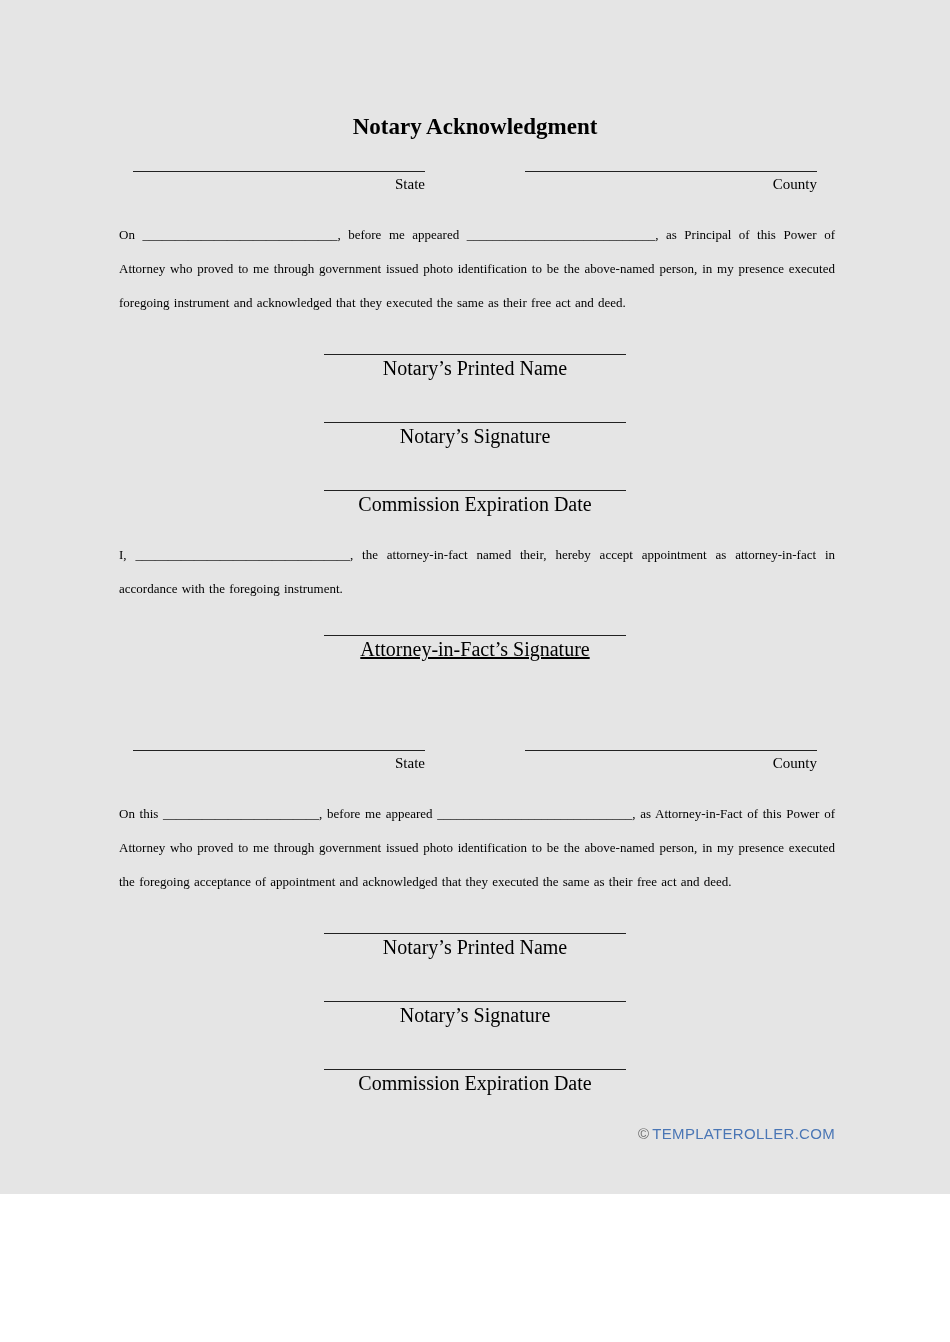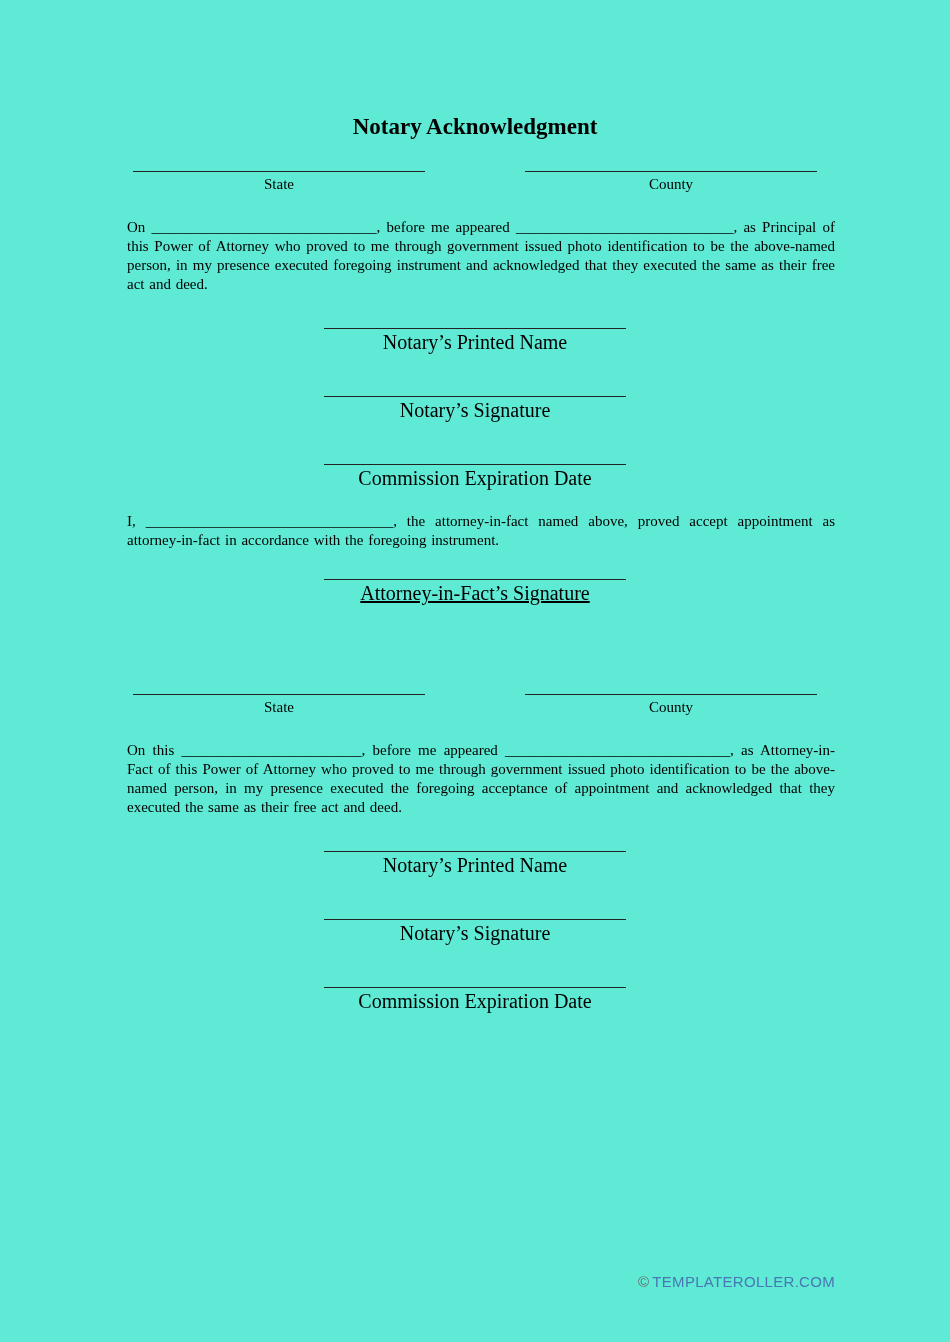--- a/index.html
+++ b/index.html
@@ -9,24 +9,24 @@
     background: #ffffff;
   }
   body {
     width: 950px;
     font-family: "Liberation Serif", serif;
     color: #000000;
   }
   .page {
     position: relative;
     width: 950px;
-    height: 1342px;
+    height: 1194px;
     padding: 0 115px;
     overflow: hidden;
-    background: #5eead4;
+    background: #e5e5e5;
   }
   .doc-title {
     text-align: center;
     font-weight: bold;
     font-size: 23px;
     line-height: 1.25;
     margin: 0;
   }
   .title-1 { padding-top: 113px; }
   .title-2 { margin-top: 26px; }
@@ -38,31 +38,31 @@
     padding: 0 18px;
   }
   .row-1 { margin-top: 29px; }
   .row-2 { margin-top: 91px; }
   .line-field { width: 292px; }
   .blank-line {
     height: 0;
     border-bottom: 1.3px solid #222222;
   }
   .field-label {
-    text-align: center;
+    text-align: right;
     font-size: 15px;
     line-height: 20px;
     padding-top: 2px;
   }
 
   
   .body-text {
-    margin: 24px 0 0 12px;
-    font-size: 15px;
-    line-height: 19px;
+    margin: 24px 0 0 4px;
+    font-size: 13px;
+    line-height: 34px;
     text-align: justify;
     word-spacing: 1px;
   }
 
   
   .sig-group { margin-top: 34px; }
   .sig-group-tight { margin-top: 29px; text-decoration: underline; }
   .sig-block {
     width: 302px;
     margin: 0 auto 44px auto;
@@ -124,21 +124,21 @@
       <div class="sig-line"></div>
       <div class="sig-label">Notary’s Signature</div>
     </div>
     <div class="sig-block">
       <div class="sig-line"></div>
       <div class="sig-label">Commission Expiration Date</div>
     </div>
   </div>
 
 
-  <p class="body-text">I, _________________________________, the attorney-in-fact named above, proved accept appointment as attorney-in-fact in accordance with the foregoing instrument.</p>
+  <p class="body-text">I, _________________________________, the attorney-in-fact named their, hereby accept appointment as attorney-in-fact in accordance with the foregoing instrument.</p>
 
   <div class="sig-group sig-group-tight">
     <div class="sig-block">
       <div class="sig-line"></div>
       <div class="sig-label">Attorney-in-Fact’s Signature</div>
     </div>
   </div>
 
   <div class="state-county-row row-2">
     <div class="line-field">

